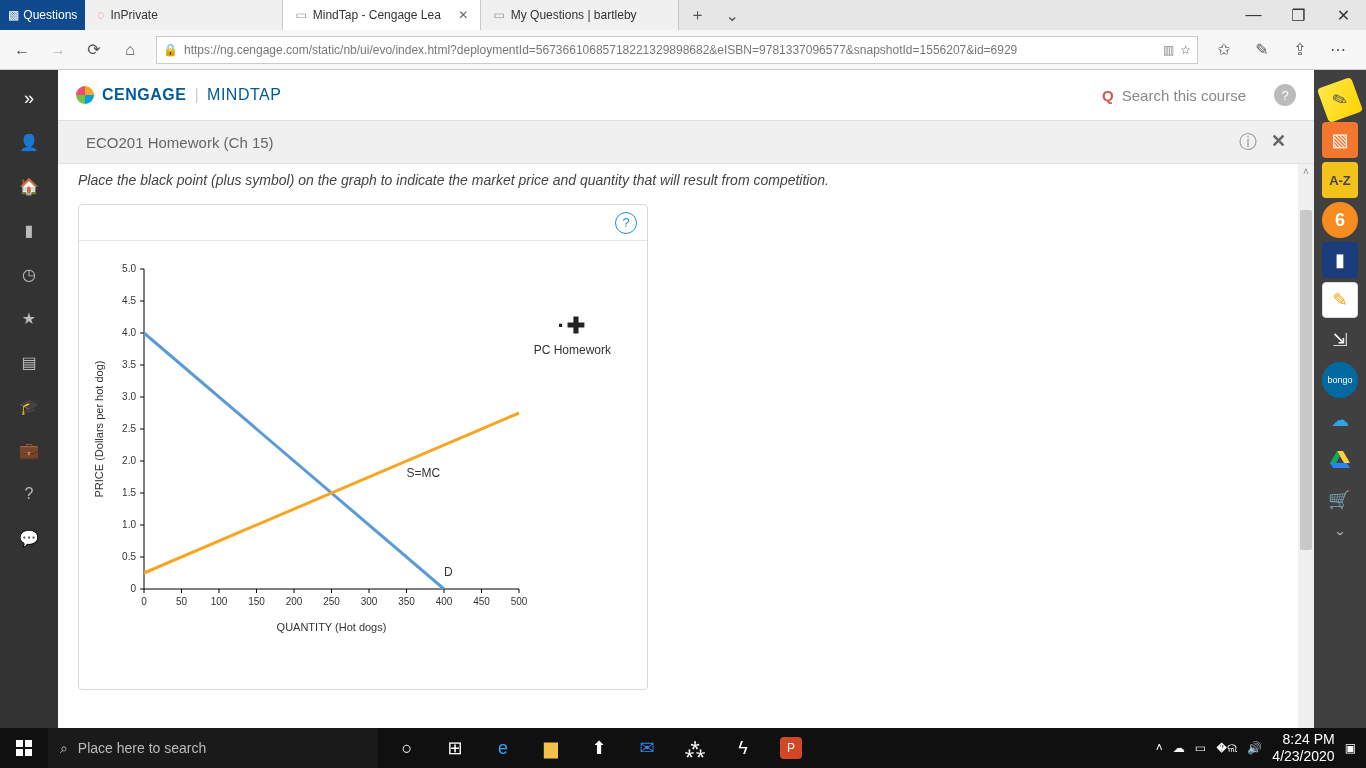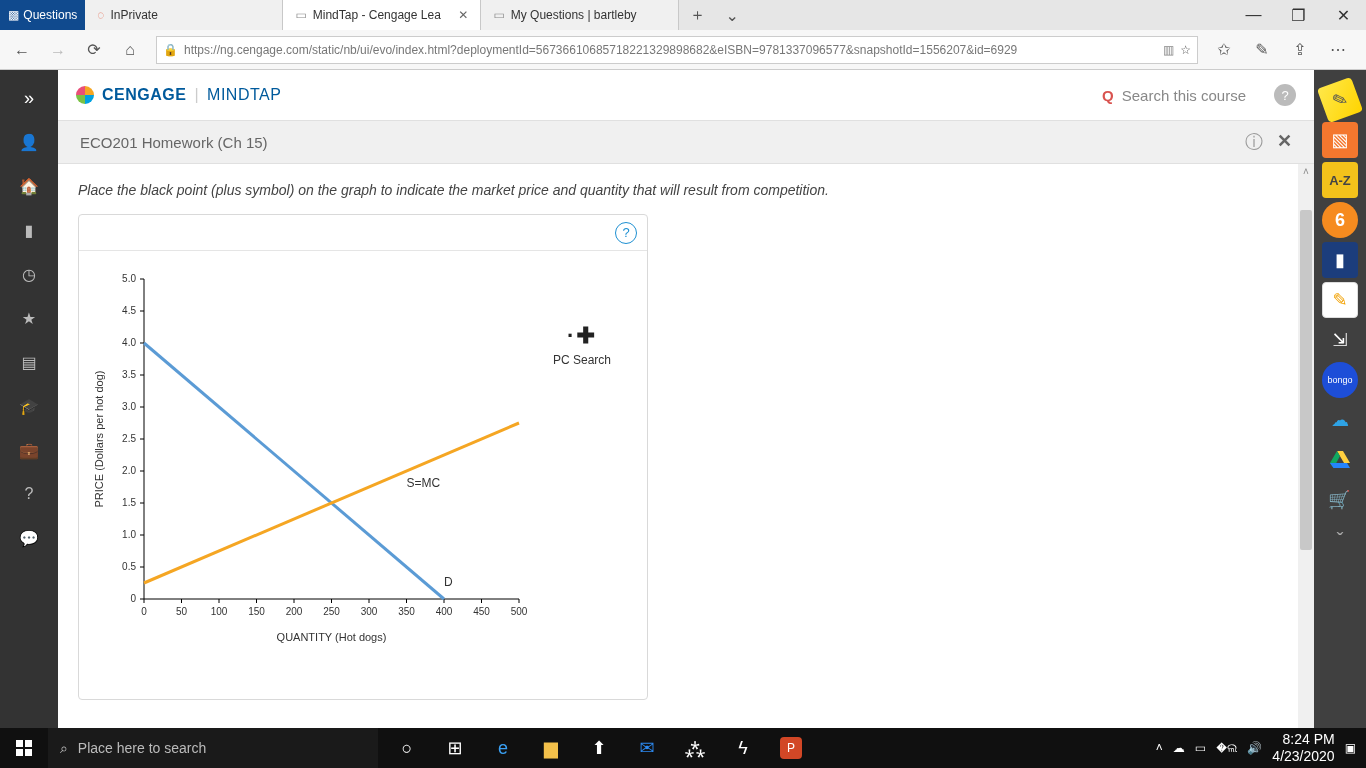--- a/index.html
+++ b/index.html
@@ -32,29 +32,29 @@
 
 .center { flex: 1; display: flex; flex-direction: column; background: #fff; position: relative; }
 .brand-bar { display: flex; align-items: center; height: 50px; padding: 0 18px; gap: 10px; }
 .brand { display: flex; align-items: center; gap: 8px; color: #005a9c; font-weight: 600; letter-spacing: 0.5px; }
 .brand .logo { width: 18px; height: 18px; background: conic-gradient(#f5a623 0 25%, #00a1e0 0 50%, #7ac143 0 75%, #e94e77 0 100%); border-radius: 50%; }
 .brand-spacer { flex: 1; }
 .search-course { display: flex; align-items: center; gap: 8px; color: #888; font-size: 15px; }
 .search-course .mag { color: #d9534f; font-weight: bold; }
 .help-circle { width: 22px; height: 22px; border-radius: 50%; background: #bbb; color: #fff; display: flex; align-items: center; justify-content: center; font-size: 13px; margin-left: 18px; }
 
-.assign-bar { display: flex; align-items: center; height: 44px; background: #f0f0f0; border-top: 1px solid #e0e0e0; border-bottom: 1px solid #e0e0e0; padding: 0 22px; color: #666; font-size: 15px; }
+.assign-bar { display: flex; align-items: center; height: 44px; background: #f0f0f0; border-top: 1px solid #e0e0e0; border-bottom: 1px solid #e0e0e0; padding: 0 28px; color: #666; font-size: 15px; }
 .assign-spacer { flex: 1; }
 .assign-icons { display: flex; gap: 14px; color: #888; font-size: 18px; }
 
 .content-scroll { flex: 1; overflow: auto; position: relative; }
 .scrollbar-track { position: absolute; right: 0; top: 0; bottom: 0; width: 16px; background: #f0f0f0; }
 .scrollbar-thumb { position: absolute; right: 2px; top: 46px; width: 12px; height: 340px; background: #c8c8c8; border-radius: 2px; }
 
-.instruction { padding: 18px 20px 10px; color: #444; font-style: italic; font-size: 14px; }
+.instruction { padding: 8px 20px 10px; color: #444; font-style: italic; font-size: 14px; }
 
 .graph-panel { margin: 6px 20px 20px; width: 570px; border: 1px solid #d9d9d9; border-radius: 4px; background: #fff; }
 .graph-toolbar { height: 36px; border-bottom: 1px solid #e5e5e5; display: flex; align-items: center; justify-content: flex-end; padding: 0 10px; }
 .hint-btn { width: 22px; height: 22px; border: 1px solid #1e90d2; color: #1e90d2; border-radius: 50%; display: flex; align-items: center; justify-content: center; font-size: 13px; }
 .graph-body { padding: 18px 10px 20px; position: relative; }
 .chart-title { text-align: center; font-weight: bold; font-size: 13px; margin-bottom: 10px; }
 .chart-wrap { position: relative; width: 530px; height: 410px; }
 svg.chart { display: block; }
 .legend-item { position: absolute; right: 8px; top: 56px; text-align: center; font-size: 12px; color: #333; }
 .legend-plus { font-size: 22px; font-weight: bold; color: #222; line-height: 1; letter-spacing: 2px; }
@@ -62,21 +62,21 @@
 
 .right-rail { width: 52px; background: #404040; display: flex; flex-direction: column; align-items: center; gap: 4px; padding-top: 12px; }
 .tool { width: 36px; height: 36px; border-radius: 4px; display: flex; align-items: center; justify-content: center; font-size: 18px; color: #fff; }
 .t-high { background: linear-gradient(135deg,#ffe84a,#ffd400); color:#555; transform: rotate(-20deg); }
 .t-rss { background: #f4772e; }
 .t-az { background: #f3c21b; color: #444; font-weight: bold; font-size: 13px; }
 .t-orange { background: #f68b1f; border-radius: 50%; font-weight: bold; }
 .t-book { background: #1c3d7c; }
 .t-note { background: #fff; color: #f2a100; border: 1px solid #ddd; }
 .t-cast { color: #fff; }
-.t-bongo { background: #1d4ed8; border-radius: 50%; font-size: 9px; }
+.t-bongo { background: #0369a1; border-radius: 50%; font-size: 9px; }
 .t-cloud { color: #2ea3e6; }
 .t-drive { background: transparent; }
 .t-cart { color: #f4772e; }
 .t-close { color: #aaa; font-size: 20px; }
 
 
 .taskbar { position: absolute; left: 0; right: 0; bottom: 0; height: 40px; background: #101010; display: flex; align-items: center; color: #fff; }
 .start { width: 48px; height: 40px; display: flex; align-items: center; justify-content: center; }
 .win-logo { width: 16px; height: 16px; display: grid; grid-template-columns: 1fr 1fr; grid-template-rows: 1fr 1fr; gap: 2px; }
 .win-logo div { background: #fff; }
@@ -235,21 +235,21 @@
                 <text x="430" y="346" text-anchor="middle" font-size="10" fill="#333">500</text>
                 <path d="M55,74 L355,330" stroke="#5b9bd5" stroke-width="3" fill="none"></path>
                 <text x="355" y="317.2" font-size="12" fill="#333">D</text>
                 <path d="M55,314 L430,154" stroke="#f5a623" stroke-width="3" fill="none"></path>
                 <text x="317.5" y="218" font-size="12" fill="#333">S=MC</text>
                 <text x="242.5" y="372" text-anchor="middle" font-size="11" fill="#333">QUANTITY (Hot dogs)</text>
                 <text x="0" y="0" text-anchor="middle" font-size="11" fill="#333" transform="translate(14 170) rotate(-90)">PRICE (Dollars per hot dog)</text>
               </svg>
             <div class="legend-item">
               <div class="legend-plus">·✚</div>
-              <div style="margin-top:6px">PC Search</div>
+              <div style="margin-top:6px">PC Homework</div>
             </div>
           </div>
         </div>
       </div>
 
       <div class="scrollbar-track">
         <div style="text-align:center;color:#888;font-size:10px;padding-top:2px">˄</div>
       </div>
       <div class="scrollbar-thumb"></div>
     </div>

